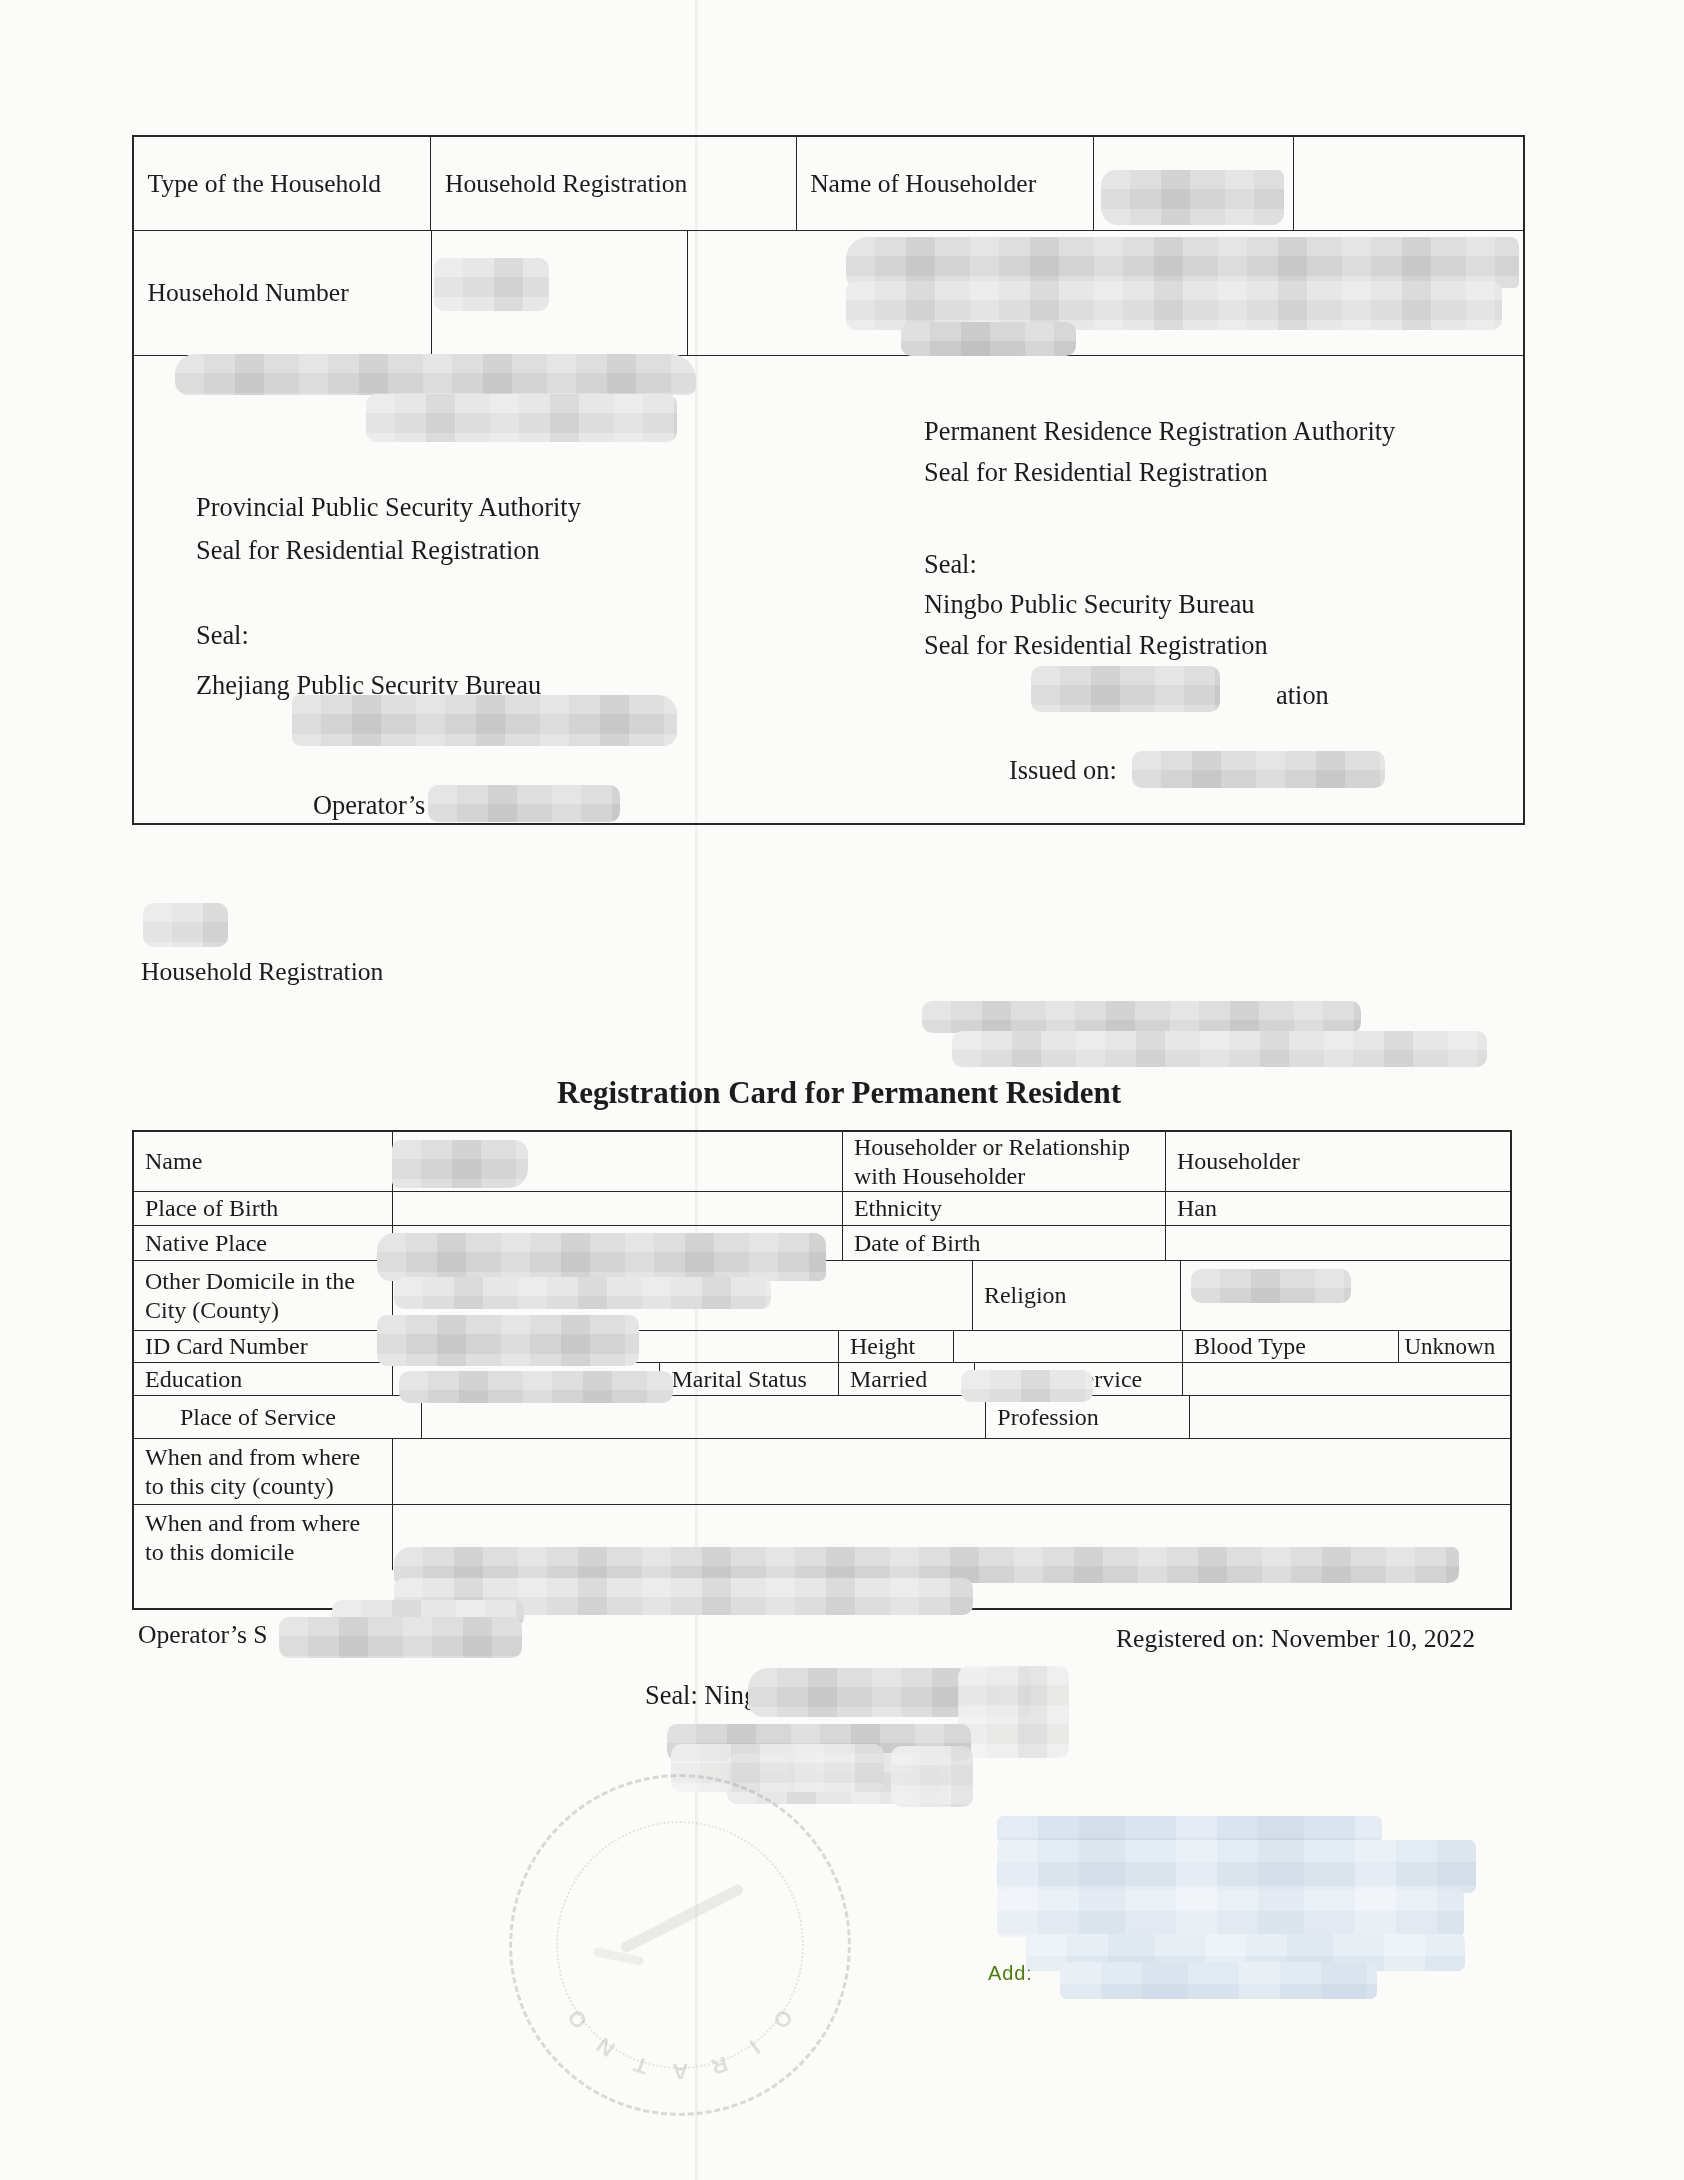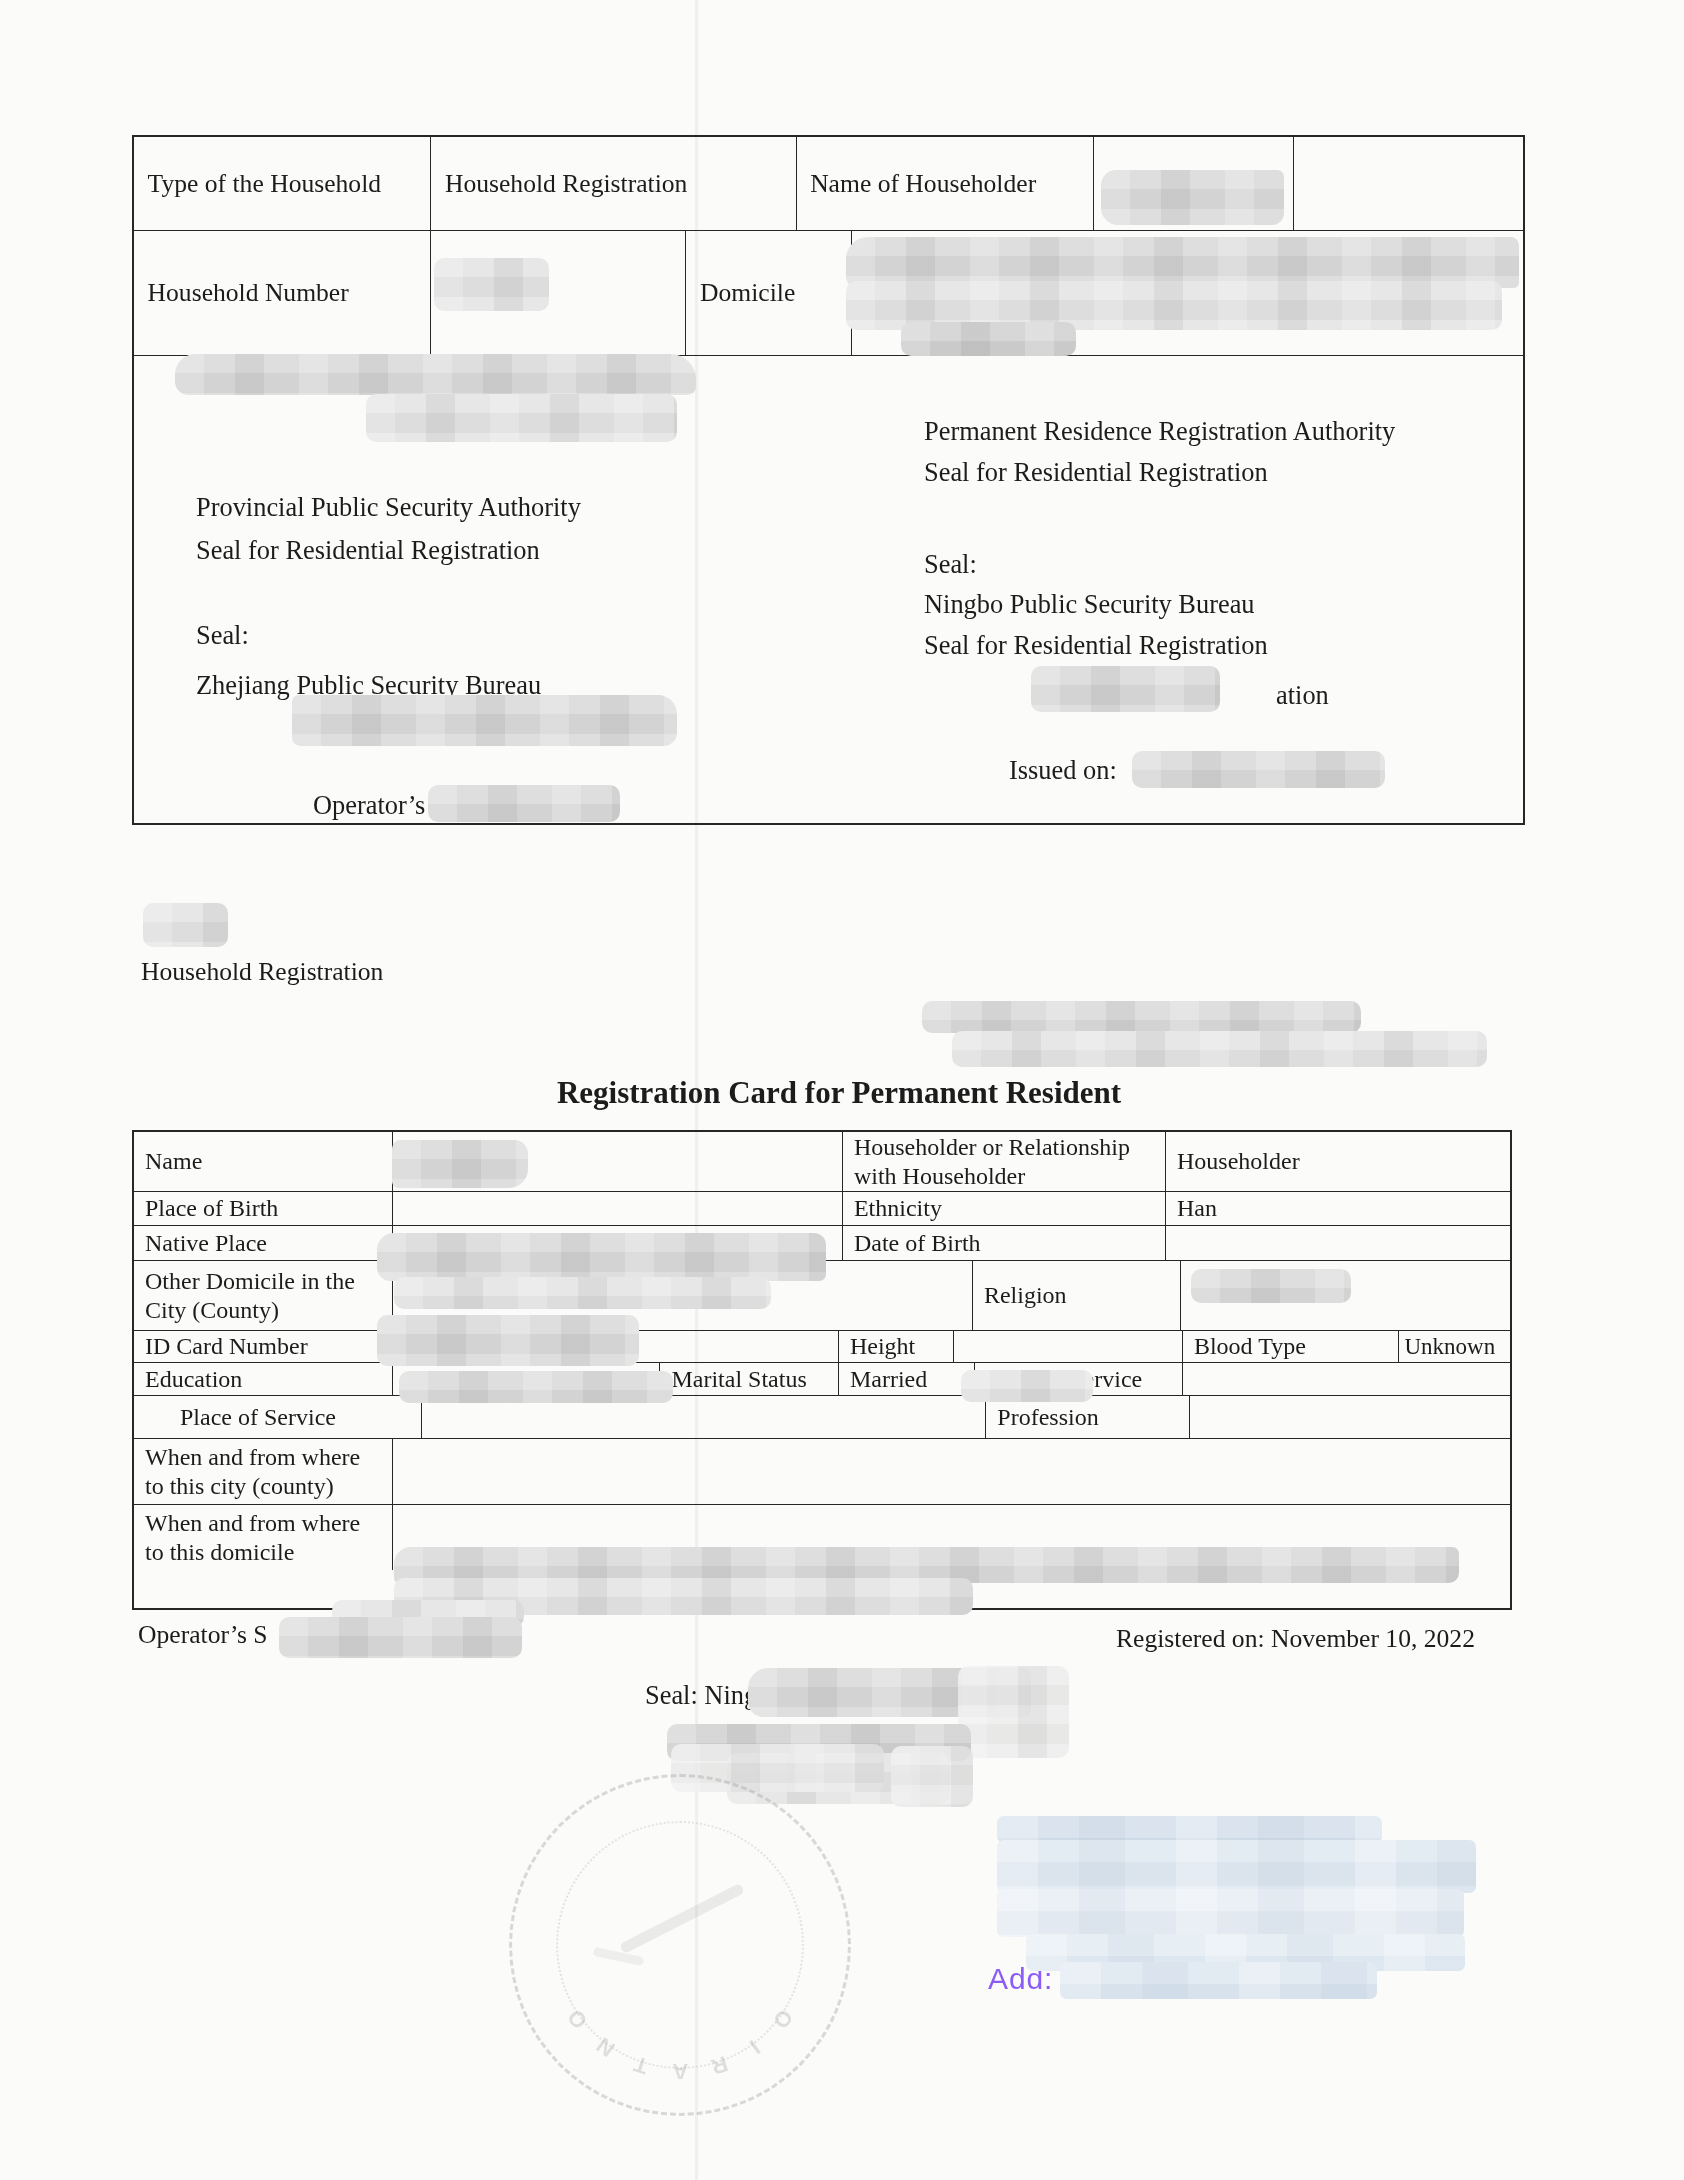--- a/index.html
+++ b/index.html
@@ -50,42 +50,41 @@
   .stamp .inner{position:absolute;left:44px;top:44px;right:44px;bottom:44px;
       border:2.6px dotted rgba(172,172,172,0.30);border-radius:50%;}
   .stamp .mark1{position:absolute;left:102px;top:136px;width:136px;height:11px;
       background:rgba(150,150,150,0.16);border-radius:6px;transform:rotate(-27deg);}
   .stamp .mark2{position:absolute;left:81px;top:175px;width:51px;height:8.5px;
       background:rgba(150,150,150,0.12);border-radius:4.3px;transform:rotate(12deg);}
   .arc{position:absolute;left:0;top:0;width:100%;height:100%;}
   .arc span{position:absolute;left:calc(50% - 10.2px);top:calc(50% - 13.6px);width:20.4px;height:27px;
       text-align:center;font-family:"Liberation Sans",sans-serif;font-size:22px;font-weight:bold;
       color:rgba(140,140,140,0.26);}
-  .addtxt{position:absolute;font-family:"Liberation Sans",sans-serif;font-size:30px;
-      color:#8b5cf6;letter-spacing:0.9px;}
+  .addtxt{position:absolute;font-family:"Liberation Sans",sans-serif;font-size:20px;
+      color:#4d7c0f;letter-spacing:0.9px;}
 </style>
 </head>
 <body>
 
 <div class="page">
 
   <div class="fold" style="left:695px;"></div>
 
   <div class="t1">
     <div class="row" style="height:94px;">
       <div class="cell" style="width:298px;">Type of the Household</div>
       <div class="cell" style="width:366px;">Household Registration</div>
       <div class="cell" style="width:298px;">Name of Householder</div>
       <div class="cell" style="width:200px;"></div>
       <div class="cell" style="width:230px;"></div>
     </div>
     <div class="row" style="height:125px;">
       <div class="cell" style="width:298px;">Household Number</div>
       <div class="cell" style="width:256px;"></div>
-      <div class="cell" style="width:166px;">Domicile</div>
       <div class="cell" style="width:673px;"></div>
     </div>
     <div class="sealarea"></div>
   </div>
 
   <div class="txt ctr" style="left:196px;top:492px;width:579px;">Provincial Public Security Authority</div>
   <div class="txt ctr" style="left:196px;top:535px;width:579px;">Seal for Residential Registration</div>
   <div class="txt ctr" style="left:196px;top:620px;width:579px;">Seal:</div>
   <div class="txt ctr" style="left:196px;top:670px;width:579px;">Zhejiang Public Security Bureau</div>
   <div class="txt" style="left:313px;top:790px;">Operator’s</div>

